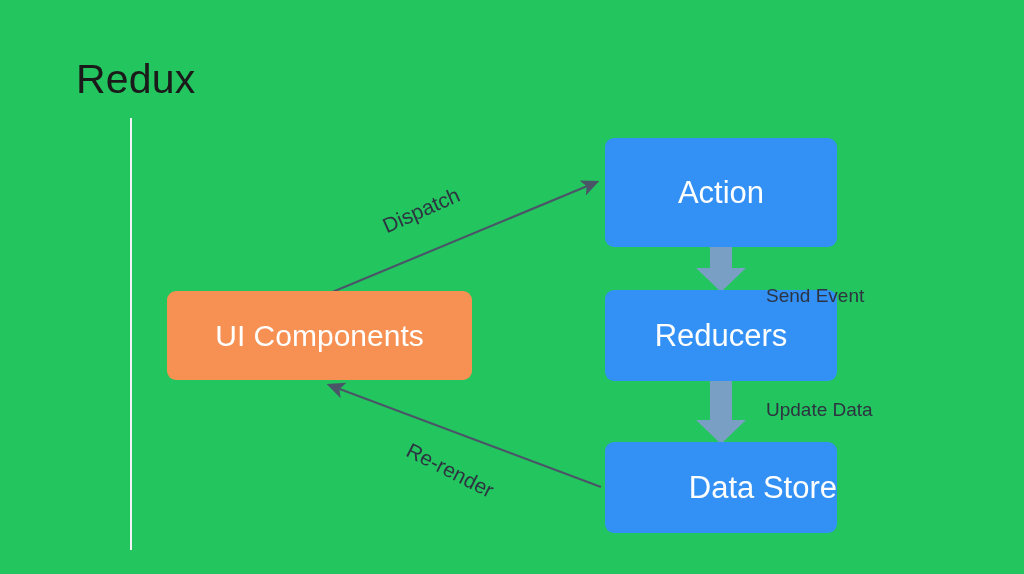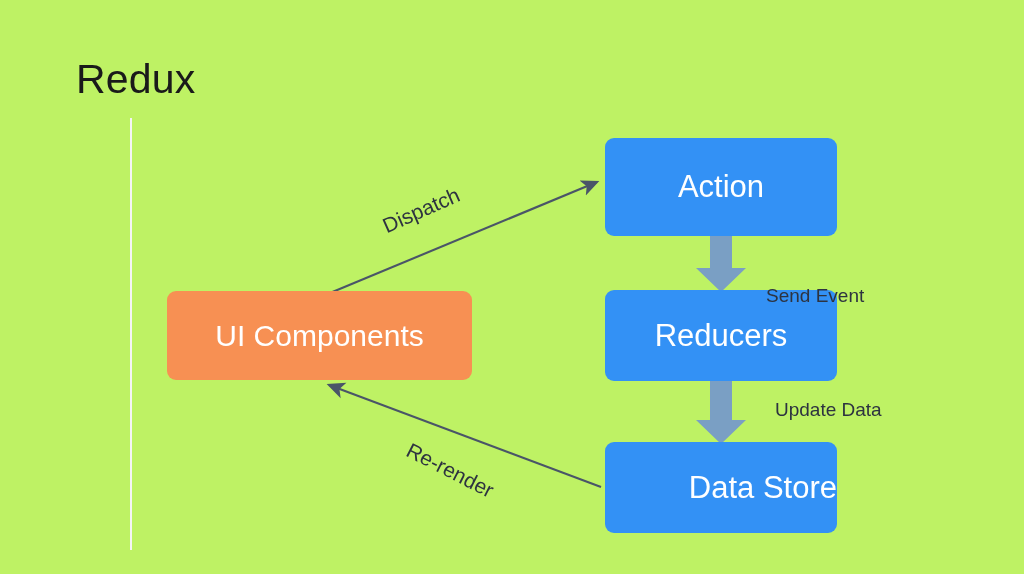--- a/index.html
+++ b/index.html
@@ -8,21 +8,21 @@
     padding: 0;
     background: #ffffff;
   }
   body {
     font-family: "Liberation Sans", sans-serif;
   }
   #slide {
     position: relative;
     width: 1024px;
     height: 574px;
-    background: #bef264;
+    background: #22c55e;
     overflow: hidden;
   }
 
   
   #slide-title {
     position: absolute;
     left: 76px;
     top: 57px;
     font-family: "Liberation Sans", sans-serif;
     font-size: 41px;
@@ -61,36 +61,36 @@
     justify-content: center;
     color: #ffffff;
     font-family: "Liberation Sans", sans-serif;
     font-weight: 400;
     box-sizing: border-box;
     user-select: none;
   }
   .node-blue { background: #3391f5; }
   .node-orange { background: #f79053; }
 
-  .node-action   { left: 605px; top: 138px; width: 232px; height: 98px; font-size: 31px; }
+  .node-action   { left: 605px; top: 138px; width: 232px; height: 109px; font-size: 31px; }
   .node-reducers { left: 605px; top: 290px; width: 232px; height: 91px; font-size: 31px; }
   .node-store    { left: 605px; top: 442px; width: 232px; height: 91px; font-size: 31px; justify-content: flex-end; }
   .node-ui       { left: 167px; top: 291px; width: 305px; height: 89px; font-size: 30px; justify-content: center; }
 
   
   .vlabel {
     position: absolute;
     font-family: "Liberation Sans", sans-serif;
     font-size: 19px;
     color: #2d3340;
     white-space: nowrap;
     user-select: none;
   }
   .vlabel-send   { left: 766px; top: 245px; margin-top: 40px; }
-  .vlabel-update { left: 766px; top: 399px; margin-left: 9px; }
+  .vlabel-update { left: 766px; top: 399px; }
 
   
   .dlabel {
     position: absolute;
     font-family: "Liberation Sans", sans-serif;
     font-size: 21px;
     color: #2d3340;
     white-space: nowrap;
     user-select: none;
     transform-origin: left center;

